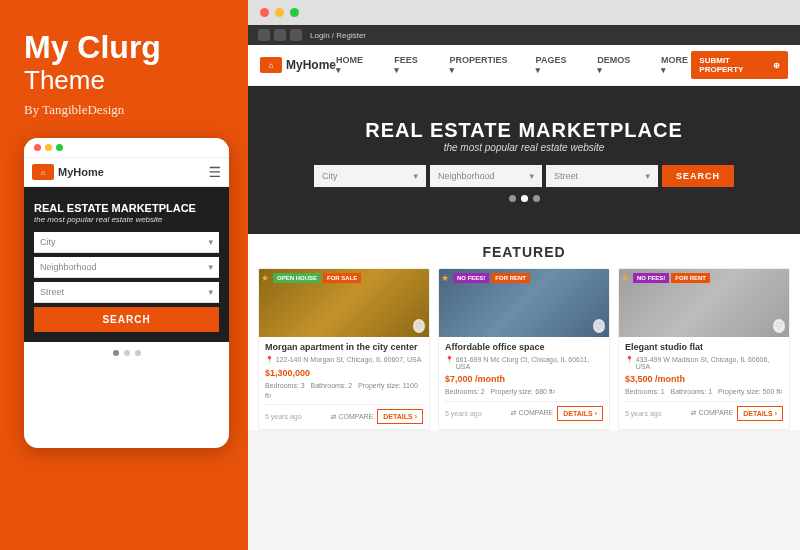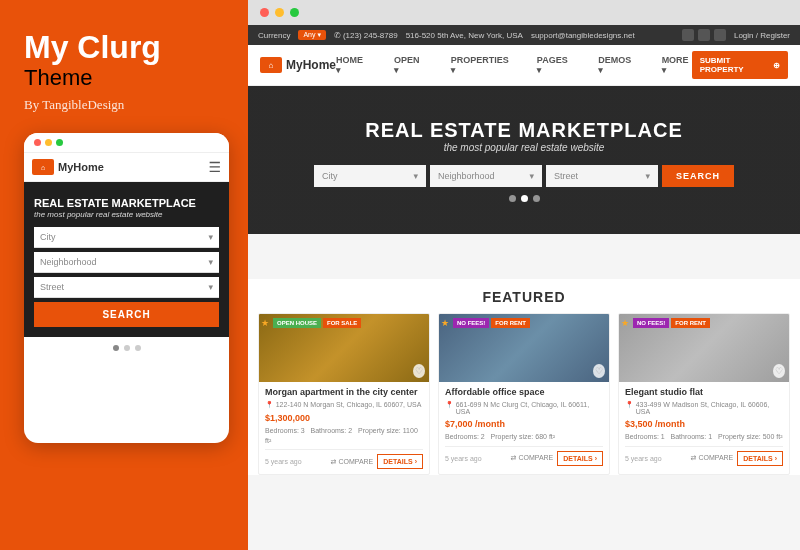--- a/index.html
+++ b/index.html
@@ -21,23 +21,23 @@
       padding: 30px 24px;
     }
 
     .left-panel .title {
       font-size: 32px;
       font-weight: 900;
       color: #fff;
       line-height: 1.1;
     }
     .left-panel .subtitle {
-      font-size: 22px;
+      font-size: 26px;
       font-weight: 400;
-      color: #000000;
+      color: #ffffff;
       margin-bottom: 6px;
     }
     .left-panel .by-line {
       font-size: 13px;
       color: rgba(255,255,255,0.85);
       margin-bottom: 20px;
       font-family: Liberation Serif, serif;
     }
 
     
@@ -310,21 +310,20 @@
       border-radius: 50%;
       background: rgba(255,255,255,0.5);
       display: inline-block;
     }
     .hero-dots span.active { background: #fff; }
 
     
     .featured-section {
       background: #fff;
       padding: 10px 10px 0;
-      margin-top: 45px;
     }
     .featured-title {
       text-align: center;
       font-size: 14px;
       font-weight: 900;
       color: #333;
       text-transform: uppercase;
       margin-bottom: 8px;
       letter-spacing: 1px;
     }
@@ -500,45 +499,38 @@
 
 <div class="desktop-mockup">
 
   <div class="window-chrome">
     <span class="chrome-dot chrome-red"></span>
     <span class="chrome-dot chrome-yellow"></span>
     <span class="chrome-dot chrome-green"></span>
   </div>
 
   <div class="desktop-topbar">
-    <div class="topbar-left">
-      <span>Currency</span>
-      <span style="background:#e8520a; color:#fff; font-size:7px; padding:1px 5px; border-radius:2px;">Any ▾</span>
-      <span>✆ (123) 245-8789</span>
-      <span>516-520 5th Ave, New York, USA</span>
-      <span>support@tangibledesigns.net</span>
-    </div>
     <div class="topbar-right">
       <div class="topbar-social">
         <span class="social-icon"></span>
         <span class="social-icon"></span>
         <span class="social-icon"></span>
       </div>
       <span class="login-link">Login / Register</span>
     </div>
   </div>
 
   <div class="desktop-nav">
     <div class="nav-logo">
       <div class="nav-logo-icon">⌂</div>
       <span>MyHome</span>
     </div>
     <div class="nav-links">
       <span>HOME ▾</span>
-      <span>OPEN ▾</span>
+      <span>FEES ▾</span>
       <span>PROPERTIES ▾</span>
       <span>PAGES ▾</span>
       <span>DEMOS ▾</span>
       <span>MORE ▾</span>
     </div>
     <div class="nav-submit">
       <span>SUBMIT PROPERTY</span>
       <span>⊕</span>
     </div>
   </div>

